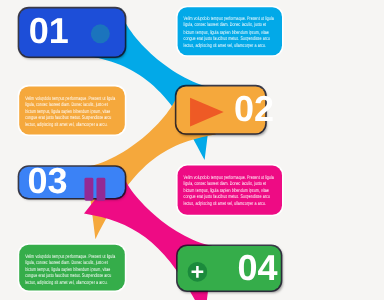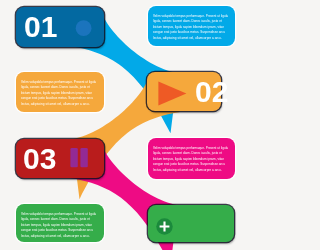--- a/index.html
+++ b/index.html
@@ -19,54 +19,55 @@
 <body>
 
 <div id="stage">
 
   <svg class="layer" viewBox="0 0 250 250">
     <path fill="#02a9e8" d="M101.0,7.0 C100.6,24.9 141.5,66.8 178.0,73.2 L170.5,133.3 C139.5,71.4 114.4,53.3 70.0,46.0 Z"></path>
     <path fill="#f5a83c" d="M149.0,73.0 C149.4,90.9 108.5,132.8 72.0,139.2 L79.5,199.3 C110.5,137.4 135.6,119.3 180.0,112.0 Z"></path>
     <path fill="#ee0b84" d="M101.0,139.0 C100.6,156.9 141.5,198.8 178.0,205.2 L170.5,265.3 C139.5,203.4 114.4,185.3 70.0,178.0 Z"></path>
   </svg>
 
-  <div class="box numbox" style="left:16px;top:7px;width:88px;height:40px;background:#0369a1">
+  <div class="box numbox" style="left:16px;top:7px;width:88px;height:40px;background:#1d4ed8">
     <span class="num" style="margin-left:8px">01</span>
     <svg class="ico" width="18" height="18" viewBox="0 0 18 18" style="position:absolute;left:59px;top:12px">
       <circle cx="8.6" cy="9.2" r="7.9" fill="#1b74bd"></circle>
     </svg>
   </div>
   <div class="box txtbox" style="left:148px;top:6px;width:87px;height:40px;background:#02a9e8">
     <div class="txt">Velim volupdolo tempus performaque. Present ut ligula ligula, consec laoreet diam. Donec iaculis, justo et bictum tempus, ligula sapien bibendum ipsum, vitae congue erat justo faucibus metus. Suspendisse arcu lectus, adipiscing sit amet vel, ullamcorper a arcu.</div>
   </div>
 
   <div class="box txtbox" style="left:16px;top:72px;width:88px;height:40px;background:#f5a83c">
     <div class="txt">Velim volupdolo tempus performaque. Present ut ligula ligula, consec laoreet diam. Donec iaculis, justo et bictum tempus, ligula sapien bibendum ipsum, vitae congue erat justo faucibus metus. Suspendisse arcu lectus, adipiscing sit amet vel, ullamcorper a arcu.</div>
   </div>
   <div class="box numbox" style="left:147px;top:72px;width:74px;height:39px;background:#f5a83c">
     <svg class="ico" width="30" height="27" viewBox="0 0 30 27" style="position:absolute;left:11px;top:8.5px">
       <path d="M0.4,0.4 L28.4,12.4 L0.4,24.4 Z" fill="#ee5a25"></path>
     </svg>
     <span class="num" style="margin-left:48px">02</span>
   </div>
 
-  <div class="box numbox" style="left:16px;top:139px;width:88px;height:39px;background:#b91c1c">
+  <div class="box numbox" style="left:16px;top:139px;width:88px;height:26px;background:#3b82f6">
     <span class="num" style="margin-left:7px">03</span>
     <svg class="ico" width="20" height="20" viewBox="0 0 20 20" style="position:absolute;left:54px;top:9px">
       <rect x="0.4" y="0" width="7.4" height="19.2" rx="1.3" fill="#932a94"></rect>
       <rect x="10.4" y="0" width="7.4" height="19.2" rx="1.3" fill="#932a94"></rect>
     </svg>
   </div>
   <div class="box txtbox" style="left:148px;top:138px;width:87px;height:41px;background:#ee0b84">
     <div class="txt">Velim volupdolo tempus performaque. Present ut ligula ligula, consec laoreet diam. Donec iaculis, justo et bictum tempus, ligula sapien bibendum ipsum, vitae congue erat justo faucibus metus. Suspendisse arcu lectus, adipiscing sit amet vel, ullamcorper a arcu.</div>
   </div>
 
   <div class="box txtbox" style="left:16px;top:204px;width:88px;height:38px;background:#35ad4a">
     <div class="txt">Velim volupdolo tempus performaque. Present ut ligula ligula, consec laoreet diam. Donec iaculis, justo et bictum tempus, ligula sapien bibendum ipsum, vitae congue erat justo faucibus metus. Suspendisse arcu lectus, adipiscing sit amet vel, ullamcorper a arcu.</div>
   </div>
   <div class="box numbox" style="left:148px;top:205px;width:86px;height:37px;background:#35ad4a">
     <svg class="ico" width="17" height="17" viewBox="0 0 17 17" style="position:absolute;left:8px;top:13px">
       <circle cx="8.5" cy="8.5" r="8.2" fill="#1b8a3c"></circle>
       <path d="M8.5,3.6 L8.5,13.4 M3.6,8.5 L13.4,8.5" stroke="#fff" stroke-width="2.1" stroke-linecap="butt"></path>
     </svg>
+    <span class="num" style="margin-left:50px">04</span>
   </div>
 
 </div>
 
 </body></html>

